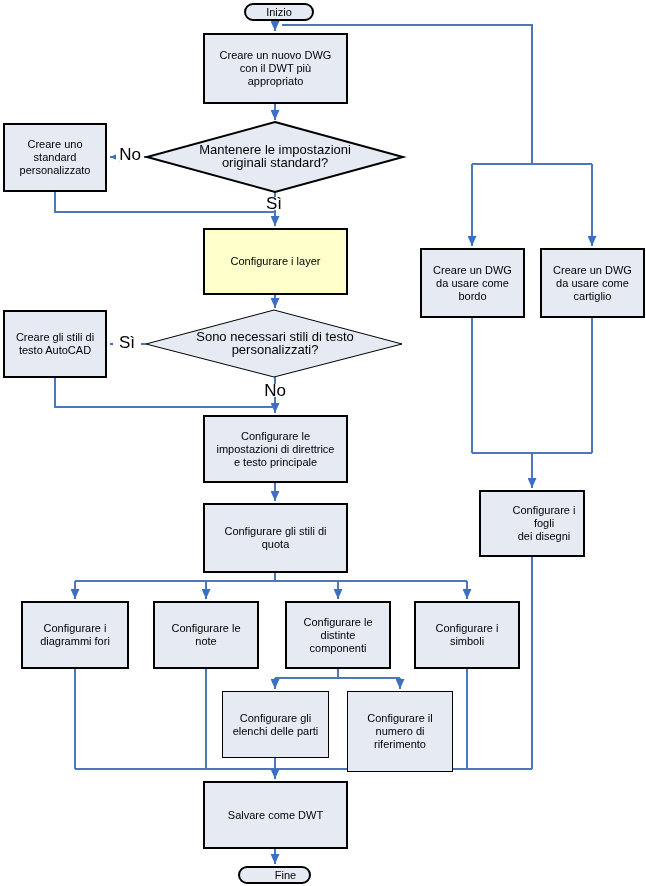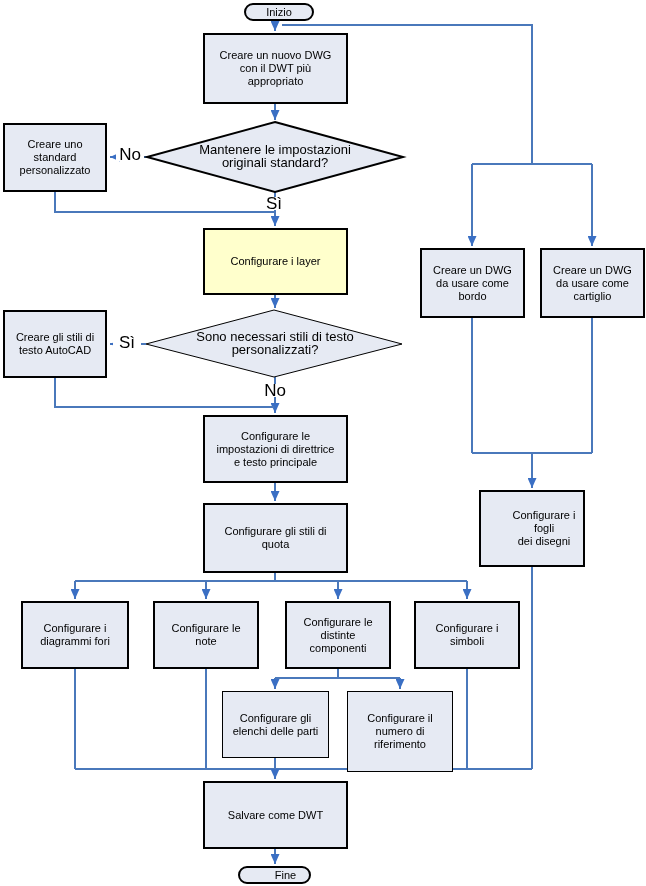--- a/index.html
+++ b/index.html
@@ -114,21 +114,21 @@
   <div class="elabel" style="left:260px;top:197px;width:26px;">Sì</div>
   <div class="elabel" style="left:113px;top:336px;width:26px;">Sì</div>
   <div class="elabel" style="left:261px;top:384px;width:26px;">No</div>
 
   <div class="node" style="left:420px;top:248px;width:105px;height:70px;">Creare un DWG
 da usare come
 bordo</div>
   <div class="node" style="left:540px;top:248px;width:105px;height:70px;">Creare un DWG
 da usare come
 cartiglio</div>
-  <div class="node" style="left:479px;top:490px;width:106px;height:77px;padding-left:28px;">Configurare i fogli
+  <div class="node" style="left:479px;top:490px;width:106px;height:67px;padding-left:28px;">Configurare i fogli
 dei disegni</div>
 
   <div class="node" style="left:21px;top:601px;width:108px;height:68px;">Configurare i
 diagrammi fori</div>
   <div class="node" style="left:153px;top:601px;width:106px;height:68px;">Configurare le
 note</div>
   <div class="node" style="left:285px;top:601px;width:106px;height:68px;">Configurare le
 distinte
 componenti</div>
   <div class="node" style="left:414px;top:601px;width:106px;height:68px;">Configurare i

